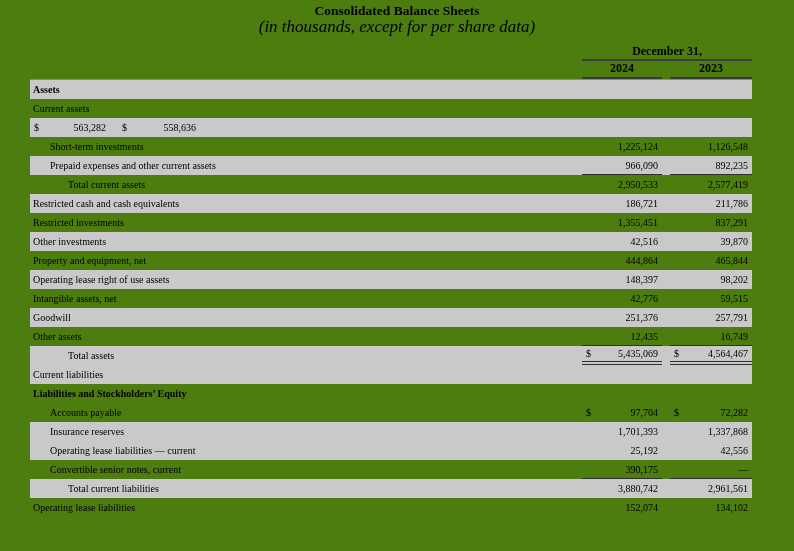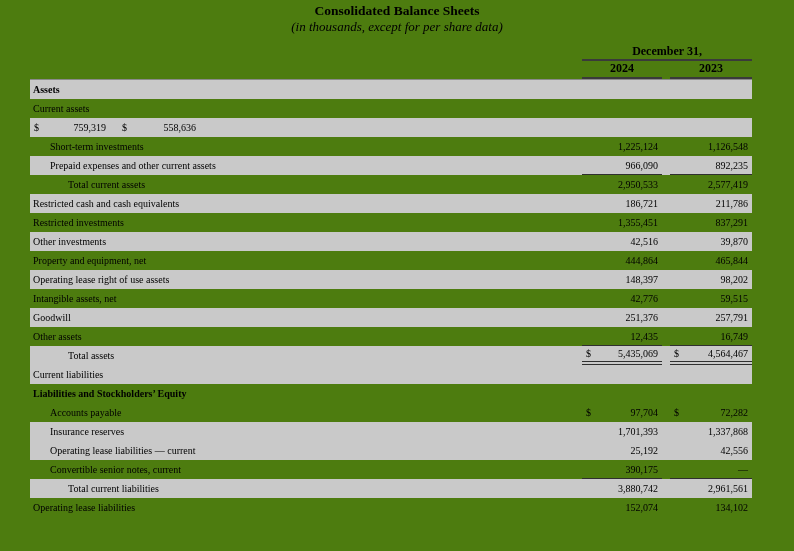--- a/index.html
+++ b/index.html
@@ -6,21 +6,21 @@
   .page {
     position:relative;
     width:794px; height:551px;
     background:#4d7c0f;
     color:#000;
     font-family:"Liberation Serif","DejaVu Serif",serif;
     overflow:hidden;
   }
   .doc-header { text-align:center; padding-top:3px; }
   .title   { font-weight:bold; font-size:13.5px; line-height:16px; }
-  .subtitle{ font-style:italic; font-size:13px; line-height:15px; }
+  .subtitle{ font-style:italic; font-size:17px; line-height:15px; }
 
   .table-wrap { position:absolute; left:30px; top:44px; width:722px; }
 
   .col-headers { margin-left:552px; width:170px; }
   .date-header {
     text-align:center; font-weight:bold; font-size:12px;
     height:14px; line-height:14px; padding-bottom:1px;
     border-bottom:2px solid #3a3a3a;
     font-family:Liberation Serif, serif;
   }
@@ -92,21 +92,21 @@
     </div>
     <div class="col-gap"></div>
     <div class="val col-b">
       <span class="cur"></span>
       <span class="num"></span>
     </div>
   </div>
         <div class="row indent-1 shade">
     <div class="val col-a">
       <span class="cur">$</span>
-      <span class="num">759,319</span>
+      <span class="num">563,282</span>
     </div>
     <div class="col-gap"></div>
     <div class="val col-b">
       <span class="cur">$</span>
       <span class="num">558,636</span>
     </div>
   </div>
         <div class="row indent-1">
     <div class="label">Short-term investments</div>
     <div class="val col-a">

